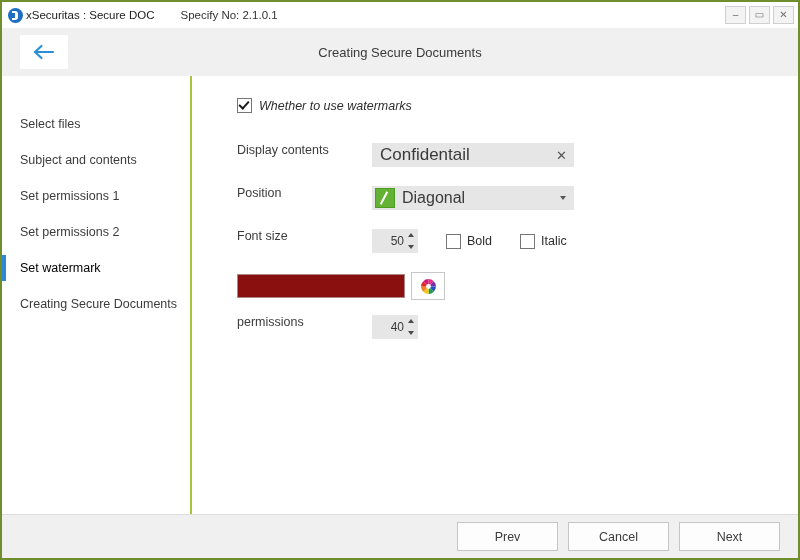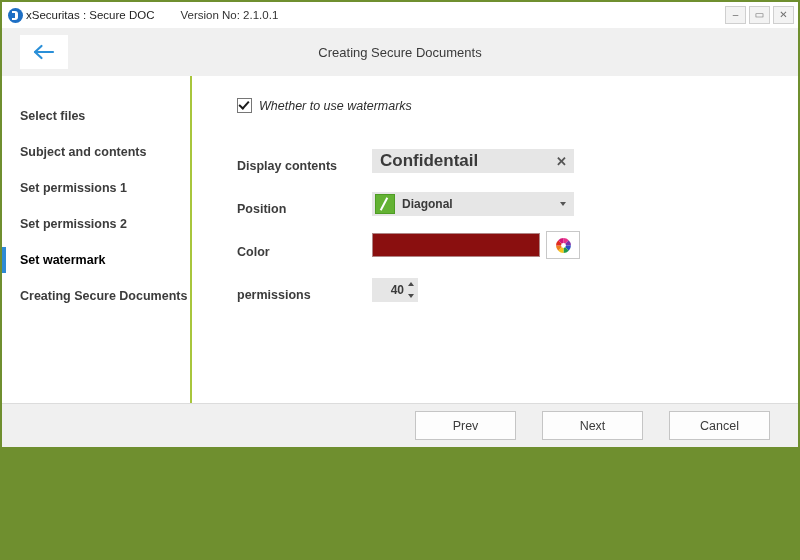--- a/index.html
+++ b/index.html
@@ -11,21 +11,21 @@
     height: 560px;
     font-family: "Liberation Sans", sans-serif;
     background: #6f8f2f;
     overflow: hidden;
   }
   .window {
     position: absolute;
     left: 2px;
     top: 2px;
     width: 796px;
-    height: 445px;
+    height: 556px;
     background: #ffffff;
     display: flex;
     flex-direction: column;
     overflow: hidden;
   }
 
   
   .titlebar {
     height: 26px;
     background: #ffffff;
@@ -132,24 +132,23 @@
   .body-area {
     flex: 1 1 auto;
     display: flex;
     position: relative;
     background: #ffffff;
     min-height: 0;
   }
   .sidebar {
     width: 190px;
     flex: 0 0 auto;
-    padding-top: 22px;
-    position: relative;
-    background: #ffffff;
-    font-weight: bold;
+    padding-top: 30px;
+    position: relative;
+    background: #ffffff;
   }
   .sidebar::after {
     content: "";
     position: absolute;
     right: 0;
     top: 0;
     bottom: 0;
     width: 2px;
     background: #a8c63c;
   }
@@ -215,24 +214,23 @@
     font-size: 12.5px;
     color: #2d2d2d;
   }
 
   
   .form {
     display: block;
   }
   .frow {
     display: flex;
-    align-items: flex-end;
+    align-items: flex-start;
     height: 30px;
     margin-bottom: 13px;
-    font-weight: bold;
   }
   .flabel {
     width: 135px;
     font-size: 12.5px;
     color: #3c3c3c;
     flex: 0 0 auto;
   }
   .fctrl {
     display: flex;
     align-items: center;
@@ -263,21 +261,21 @@
 
   .dropdown {
     width: 202px;
     height: 24px;
     background: #e6e6e6;
     display: flex;
     align-items: center;
     position: relative;
   }
   .dd-val {
-    font-size: 12px;
+    font-size: 16px;
     color: #3a3a3a;
     padding-left: 8px;
   }
   .dd-arrow {
     position: absolute;
     right: 8px;
     top: 50%;
     transform: translateY(-50%);
     width: 0;
     height: 0;
@@ -397,22 +395,22 @@
   }
 
   
   .footer {
     height: 43px;
     background: #f0f0f0;
     border-top: 1px solid #dcdcdc;
     display: flex;
     align-items: center;
     justify-content: flex-end;
-    padding-right: 28px;
-    gap: 26px;
+    padding-right: 18px;
+    gap: 10px;
     flex: 0 0 auto;
   }
   .fbtn {
     width: 99px;
     height: 27px;
     background: #fdfdfd;
     border: 1px solid #c5c5c5;
     font-size: 12.5px;
     color: #3c3c3c;
     display: flex;
@@ -421,21 +419,21 @@
   }
 </style>
 </head>
 <body>
 
 <div class="window">
 
   <div class="titlebar">
     <div class="app-icon"></div>
     <span class="title-text">xSecuritas : Secure DOC</span>
-    <span class="version-text">Version No: 2.1.0.1</span>
+    <span class="version-text">Specify No: 2.1.0.1</span>
     <div class="win-buttons">
       <div class="win-btn">–</div>
       <div class="win-btn">▭</div>
       <div class="win-btn">✕</div>
     </div>
   </div>
 
   <div class="header">
     <div class="back-btn">
       <svg class="back-arrow" viewBox="0 0 24 18">
@@ -481,23 +479,42 @@
           <div class="fctrl">
             <div class="dropdown">
               <div class="pos-icon"></div>
               <span class="dd-val with-icon">Diagonal</span>
               <span class="dd-arrow"></span>
             </div>
           </div>
         </div>
 
 
-
         <div class="frow">
-          <div class="flabel">Color</div>
+          <div class="flabel">Font size</div>
+          <div class="fctrl">
+            <div class="spinner">
+              <span class="sval">50</span>
+              <span class="spin-arrows">
+                <span class="spin-up"></span>
+                <span class="spin-down"></span>
+              </span>
+            </div>
+            <div class="style-check">
+              <span class="cbox2"></span>
+              <span class="sclabel">Bold</span>
+            </div>
+            <div class="style-check">
+              <span class="cbox2"></span>
+              <span class="sclabel">Italic</span>
+            </div>
+          </div>
+        </div>
+
+        <div class="frow">
           <div class="fctrl">
             <div class="color-swatch" style="background: rgb(138, 15, 15);"></div>
             <div class="color-pick-btn">
               <svg width="17" height="17" viewBox="0 0 32 32">
                 <g transform="translate(16,16)">
                   <path d="M0 0 L0 -14 A14 14 0 0 1 9.9 -9.9 Z" fill="#e8308a"></path>
                   <path d="M0 0 L9.9 -9.9 A14 14 0 0 1 14 0 Z" fill="#7b2fa8"></path>
                   <path d="M0 0 L14 0 A14 14 0 0 1 9.9 9.9 Z" fill="#2a4fc4"></path>
                   <path d="M0 0 L9.9 9.9 A14 14 0 0 1 0 14 Z" fill="#1f9b4a"></path>
                   <path d="M0 0 L0 14 A14 14 0 0 1 -9.9 9.9 Z" fill="#f5c518"></path>
@@ -529,17 +546,17 @@
       <div class="preview-wrap">
         <div class="preview-label">Preview</div>
 
       </div>
 
     </div>
   </div>
 
   <div class="footer">
     <div class="fbtn">Prev</div>
+    <div class="fbtn">Cancel</div>
     <div class="fbtn">Next</div>
-    <div class="fbtn">Cancel</div>
   </div>
 
 </div>
 
 </body></html>

